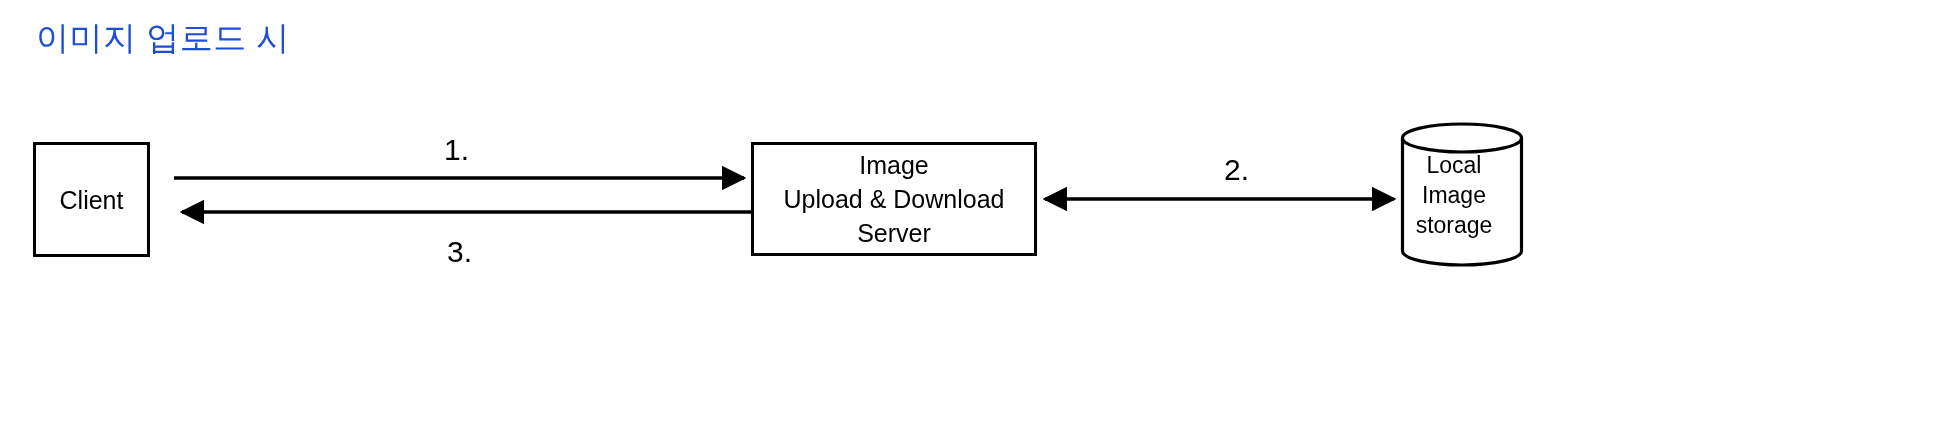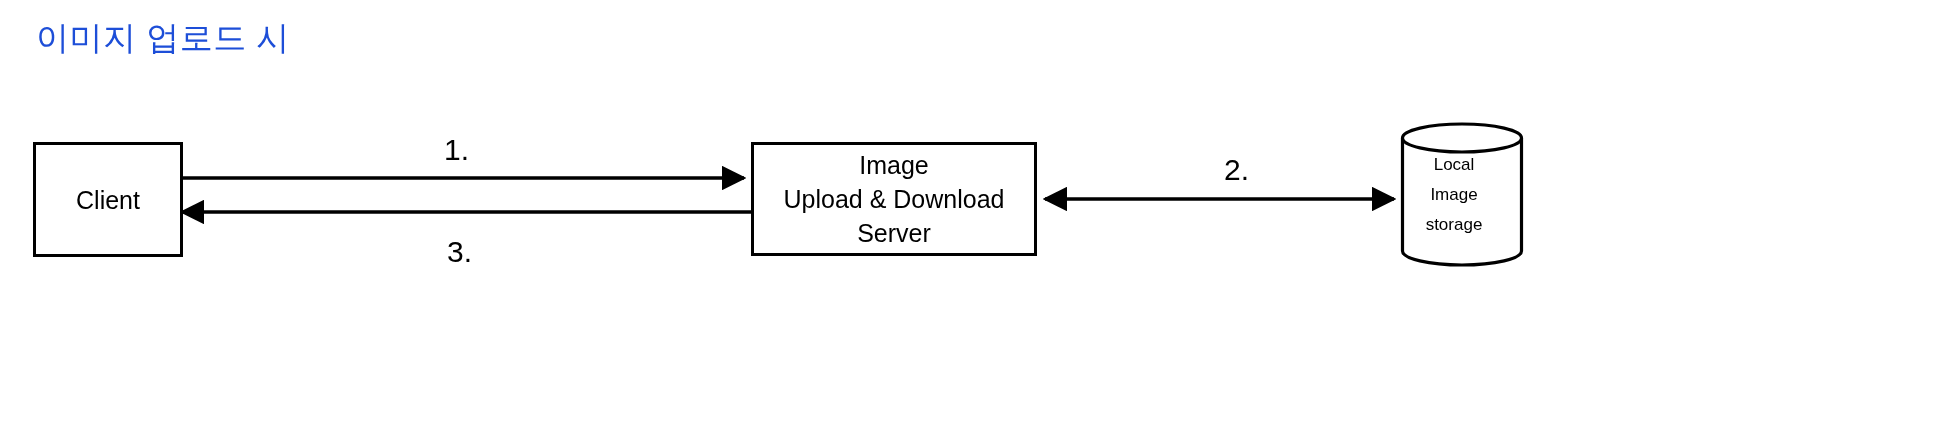--- a/index.html
+++ b/index.html
@@ -45,21 +45,21 @@
   .node-label {
     font-size: 25px;
     line-height: 34px;
     white-space: pre-line;
     color: #000000;
   }
 
   #client-box {
     left: 33px;
     top: 142px;
-    width: 150px;
+    width: 117px;
     height: 115px;
   }
   #server-box {
     left: 751px;
     top: 142px;
     width: 286px;
     height: 114px;
   }
 
   
@@ -75,21 +75,21 @@
     left: 0;
     top: 0;
     overflow: visible;
   }
   #storage-label {
     position: absolute;
     left: 0;
     top: 28px;
     width: 108px;
     text-align: center;
-    font-size: 17px;
+    font-size: 23px;
     line-height: 30px;
     white-space: pre-line;
     color: #000000;
   }
 
   
   #connectors {
     position: absolute;
     left: 0;
     top: 0;

